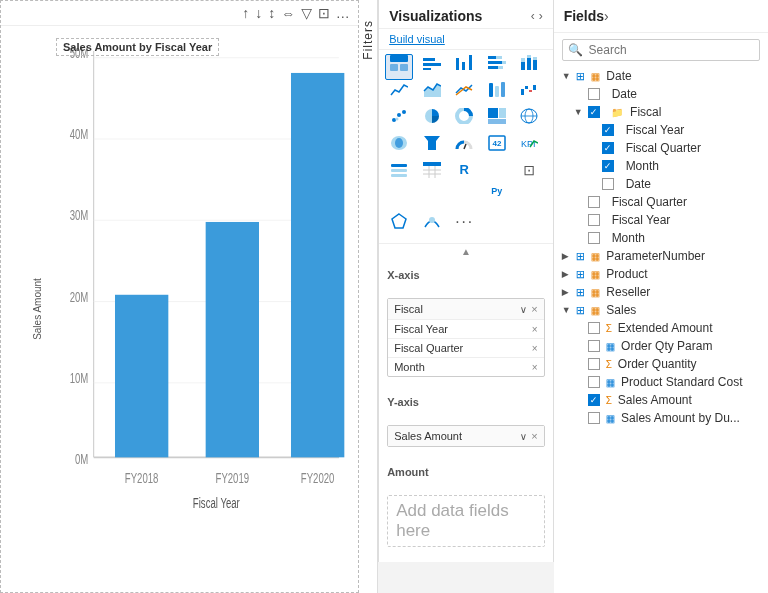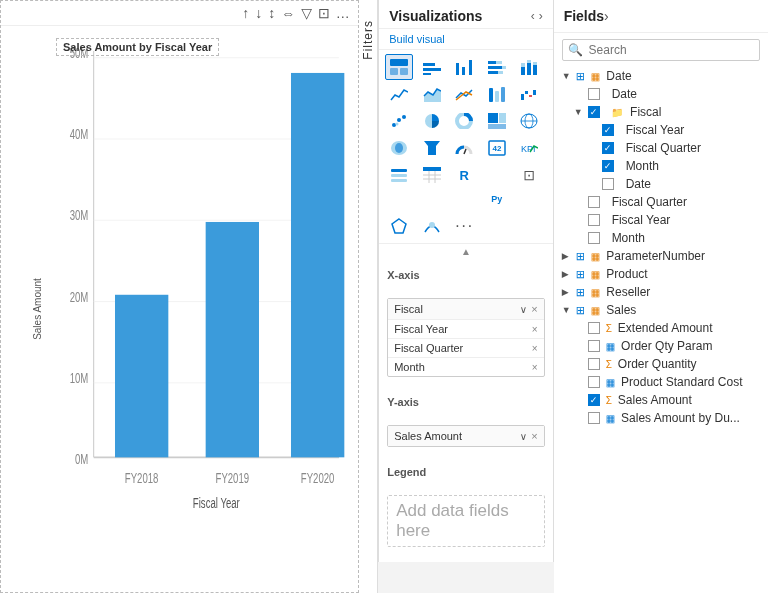--- a/index.html
+++ b/index.html
@@ -90,34 +90,35 @@
       gap: 4px;
       color: #666;
       font-size: 12px;
     }
 
     .build-visual {
       padding: 4px 10px;
       font-size: 11px;
       color: #0078d4;
       border-bottom: 1px solid #eee;
+      text-decoration: underline;
     }
 
     .viz-icons-grid {
       display: grid;
       grid-template-columns: repeat(5, 1fr);
       gap: 1px;
       padding: 4px 6px;
       border-bottom: 1px solid #eee;
     }
     .viz-icon-btn {
       width: 28px;
       height: 26px;
       display: flex;
-      align-items: center;
+      align-items: flex-start;
       justify-content: center;
       cursor: pointer;
       border-radius: 2px;
       font-size: 14px;
       color: #555;
     }
     .viz-icon-btn.active { background: #dde8f5; border: 1px solid #0078d4; }
 
     .viz-scroll-arrow {
       display: flex;
@@ -542,21 +543,21 @@
     <div class="field-group">
       <div class="field-group-header">
         <span>Sales Amount</span>
         <div style="display:flex; gap:4px; align-items:center;">
           <span style="font-size:10px; color:#555;">∨</span>
           <span style="font-size:11px; color:#888;">×</span>
         </div>
       </div>
     </div>
 
-    <div class="axis-label">Legend</div>
+    <div class="axis-label">Amount</div>
     <div style="border: 1px dashed #ccc; padding: 5px 8px; font-size:17px; color:#aaa; border-radius:2px;">
       <span>Add data fields here</span>
     </div>
 
     <div class="axis-label">Small multiples</div>
   </div>
 </div>
 
 <div class="fields-panel">
   <div class="fields-panel-header">

